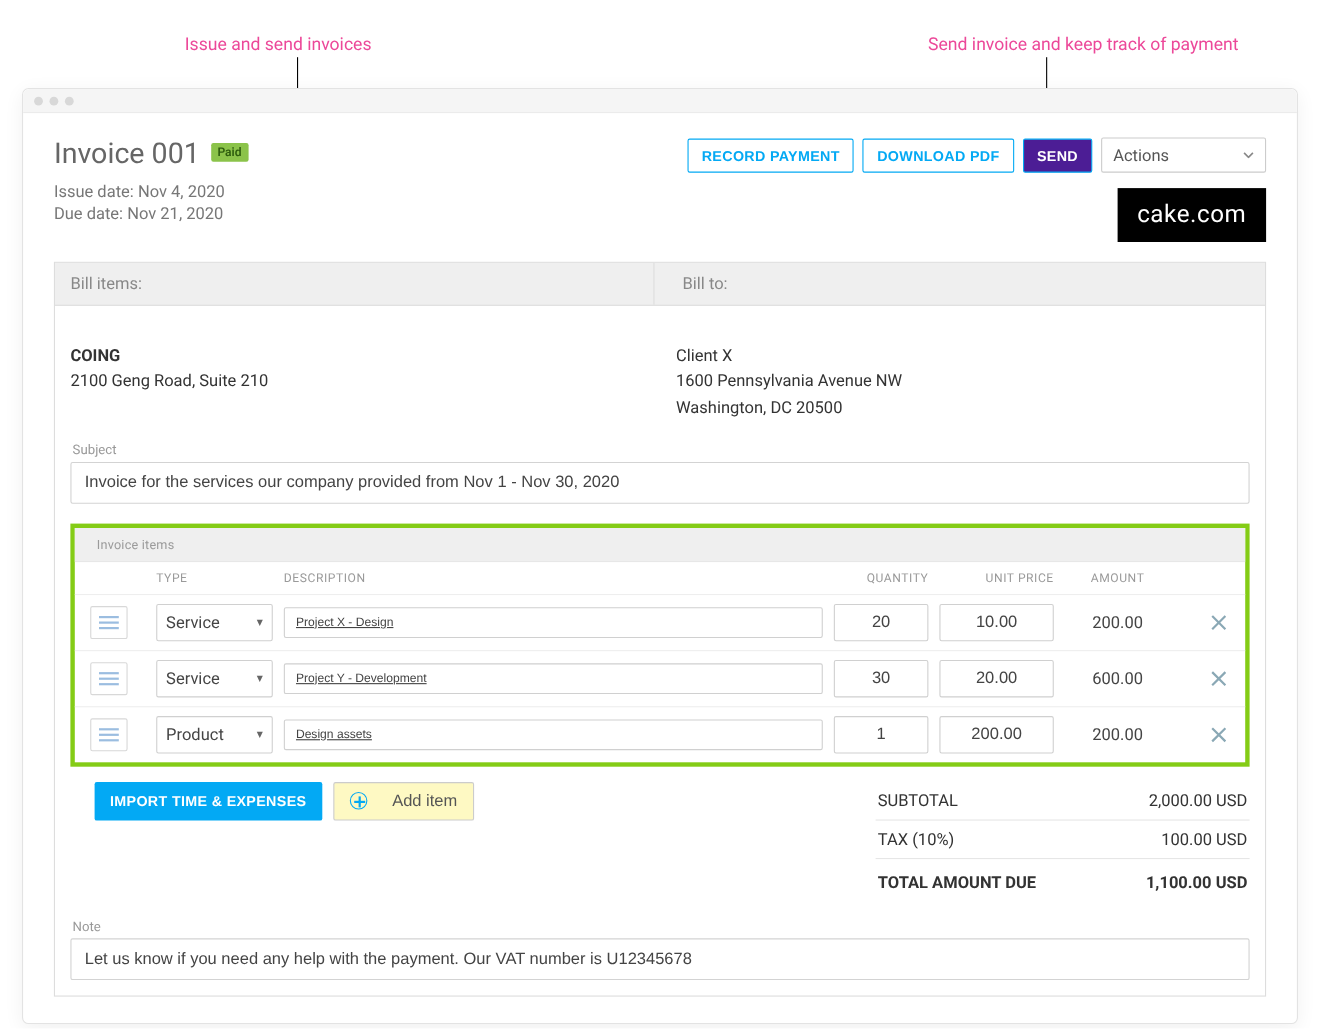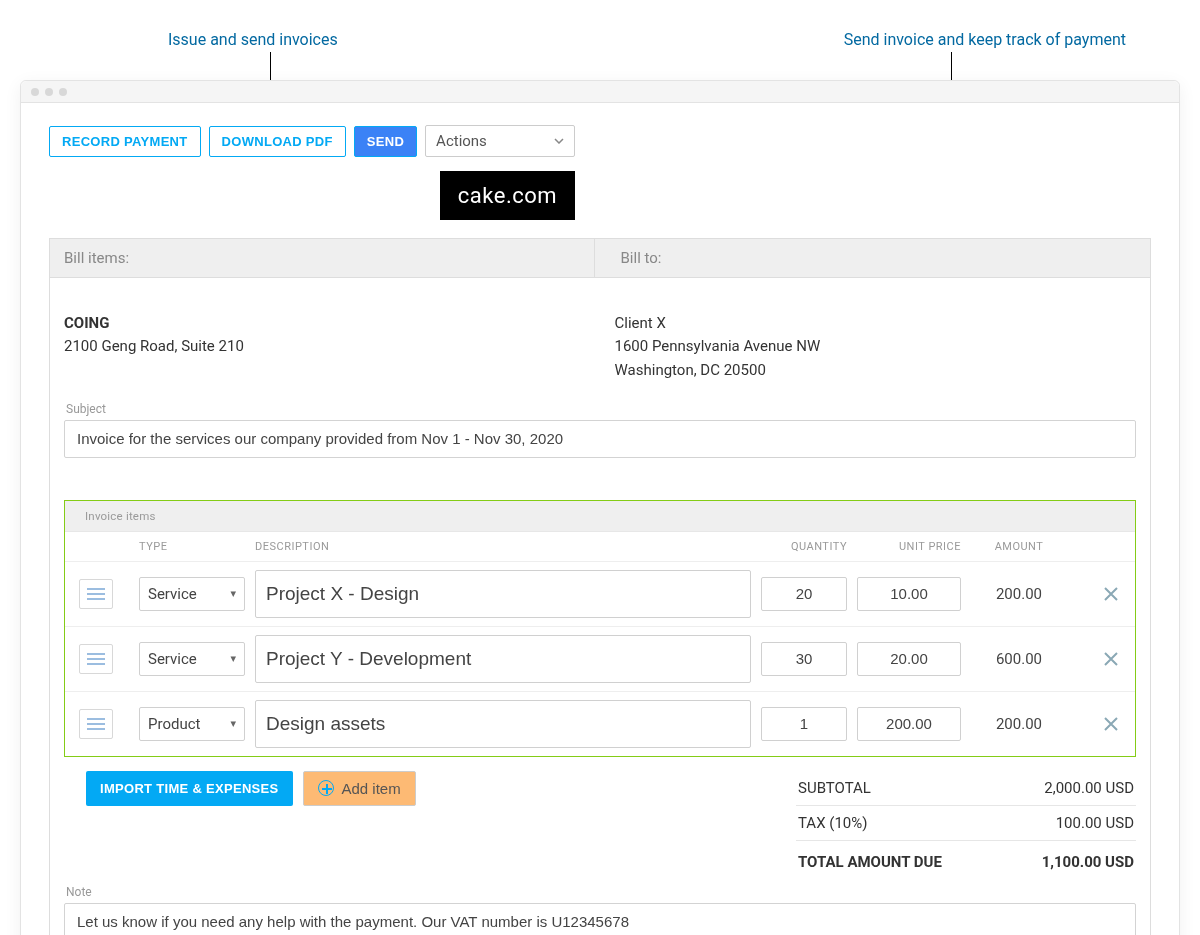--- a/index.html
+++ b/index.html
@@ -1,80 +1,80 @@
 <!DOCTYPE html>
 <html><head>
 <meta charset="utf-8">
 <style>
   * { box-sizing: border-box; }
   html, body { margin:0; padding:0; font-family: -apple-system, BlinkMacSystemFont, "Segoe UI", Roboto, Helvetica, Arial, sans-serif; color:#333; }
   body { background:#fff; width:1200px; height:935px; position:relative; }
 
   
-  .callout { position:absolute; font-size:16px; color:#0369a1; }
+  .callout { position:absolute; font-size:16px; color:#ec4899; }
   .callout-line-v { position:absolute; width:1px; background:#000; }
   .callout-dot { position:absolute; width:6px; height:6px; background:#000; border-radius:50%; }
 
   
   .browser { position:absolute; left:20px; top:80px; width:1160px; border:1px solid #e3e3e3; border-radius:6px; background:#fff; box-shadow:0 4px 18px rgba(0,0,0,0.06); }
   .title-bar { height:22px; background:#f5f5f5; border-bottom:1px solid #e3e3e3; border-radius:6px 6px 0 0; display:flex; align-items:center; padding-left:10px; gap:6px; }
   .traffic { width:8px; height:8px; border-radius:50%; background:#d8d8d8; }
 
   .page { padding:22px 28px 24px 28px; }
 
   
   .hdr-row { display:flex; align-items:flex-start; justify-content:space-between; }
   .hdr-left .title { font-size:26px; color:#666; font-weight:400; display:inline-block; }
   .paid-badge { display:inline-block; background:#8bc34a; color:#2e5d0e; font-size:11px; font-weight:600; padding:2px 6px; border-radius:2px; vertical-align:6px; margin-left:6px; }
   .meta-line { color:#777; font-size:15px; margin-top:10px; }
   .hdr-right { text-align:right; }
   .btn-row { display:flex; gap:8px; align-items:center; }
   .btn { font-size:13px; font-weight:600; padding:7px 12px; border-radius:2px; border:1.5px solid #03a9f4; color:#03a9f4; background:#fff; cursor:pointer; letter-spacing:.3px; }
-  .btn.primary { background:#3b82f6; color:#fff; }
+  .btn.primary { background:#4c1d95; color:#fff; }
   .actions-select { width:150px; height:32px; border:1px solid #ccc; border-radius:2px; background:#fff; display:flex; align-items:center; justify-content:space-between; padding:0 10px; font-size:15px; color:#555; cursor:pointer; }
   .chev { width:10px; height:6px; }
   .logo-box { background:#000; color:#fff; font-weight:400; font-size:22px; letter-spacing:.5px; padding:12px 18px; margin-top:14px; display:inline-flex; align-items:center; }
 
   
   .bill-wrap { margin-top:18px; border:1px solid #ddd; }
   .bill-head { display:flex; background:#efefef; border-bottom:1px solid #ddd; }
   .bill-head > div { flex:1; padding:10px 14px; color:#888; font-size:15px; }
   .bill-head > div + div { border-left:1px solid #ddd;padding-left:26px; }
   .bill-body { display:flex; }
   .bill-body > div { flex:1; padding:14px 14px 16px; font-size:15px; line-height:1.55; }
   .bill-body > div + div { border-left:1px solid transparent; }
   .org-name { font-weight:700;margin-top:20px; }
 
   .field-label { color:#999; font-size:12px; margin:4px 0 4px 2px; }
   .text-input { width:100%; height:38px; border:1px solid #d3d3d3; border-radius:2px; padding:0 12px; font-size:15px; color:#444; background:#fff; outline:none; }
 
   
-  .items-box { margin-top:28px; border:1px solid #84cc16; }
+  .items-box { margin-top:4px; border:4px solid #84cc16; }
   .items-title { background:#efefef; color:#9a9a9a; font-size:11.5px; padding:8px 20px; letter-spacing:.2px; }
   .items-header, .items-row { display:grid; grid-template-columns:54px 106px 1fr 86px 104px 96px 48px; align-items:center; gap:10px; padding:8px 10px; }
   .items-header { color:#9a9a9a; font-size:11px; letter-spacing:.5px; border-top:1px solid #e7e7e7; }
   .items-header .th { text-transform:uppercase; }
   .items-header .th.right, .items-row .right { text-align:right; }
   .items-header .th.center { text-align:center; }
   .items-row { border-top:1px solid #eee; }
   .drag-handle { width:34px; height:30px; border:1px solid #d8d8d8; border-radius:2px; display:flex; flex-direction:column; justify-content:center; align-items:center; gap:3px; margin-left:4px; cursor:grab; }
   .drag-handle span { width:18px; height:2px; background:#9bbde0; }
   .type-select { height:34px; border:1px solid #d0d0d0; border-radius:2px; display:flex; align-items:center; justify-content:space-between; padding:0 8px; font-size:15px; color:#444; cursor:pointer; background:#fff; }
   .type-select .chev-s { font-size:11px; color:#666; }
-  .desc-input { height:48px; border:1px solid #d0d0d0; border-radius:2px; padding:0 10px; font-size:19px; color:#444; width:100%; background:#fff; outline:none; }
+  .desc-input { height:28px; border:1px solid #d0d0d0; border-radius:2px; padding:0 10px; font-size:11px; color:#444; width:100%; background:#fff; outline:none;text-decoration:underline; }
   .num-input { height:34px; border:1px solid #d0d0d0; border-radius:2px; text-align:center; font-size:15px; color:#444; width:100%; background:#fff; outline:none; }
   .amount { font-size:15px; color:#444; text-align:center; }
   .x-btn { width:28px; height:28px; display:flex; align-items:center; justify-content:center; cursor:pointer; margin-left:auto; }
   .x-btn svg { width:16px; height:16px; stroke:#8aa8b5; stroke-width:2; }
 
   
   .below-row { display:flex; justify-content:space-between; align-items:flex-start; margin-top:14px; }
   .left-actions { display:flex; gap:10px;padding-left:22px; }
   .btn-solid-blue { background:#03a9f4; color:#fff; border:none; font-size:13px; font-weight:600; padding:10px 14px; border-radius:2px; cursor:pointer; letter-spacing:.3px; }
-  .btn-outline { background:#fdba74; border:1px solid #ccc; color:#555; font-size:15px; padding:8px 14px; border-radius:2px; cursor:pointer; display:flex; align-items:center; gap:8px; }
+  .btn-outline { background:#fef9c3; border:1px solid #ccc; color:#555; font-size:15px; padding:8px 14px; border-radius:2px; cursor:pointer; display:flex; align-items:center; gap:23px; }
   .plus-circ { width:16px; height:16px; border:1.5px solid #03a9f4; border-radius:50%; position:relative; }
   .plus-circ::before, .plus-circ::after { content:""; position:absolute; background:#03a9f4; }
   .plus-circ::before { left:7px; top:3px; width:2px; height:10px; }
   .plus-circ::after { top:7px; left:3px; height:2px; width:10px; }
 
   .totals { width:340px; font-size:15px; color:#333; }
   .totals .trow { display:flex; justify-content:space-between; padding:8px 2px; border-bottom:1px solid #e6e6e6; }
   .totals .trow.total { font-weight:700; border-bottom:none; padding-top:12px; }
 
 </style>
@@ -98,20 +98,32 @@
 <div class="browser">
   <div class="title-bar">
     <div class="traffic"></div>
     <div class="traffic"></div>
     <div class="traffic"></div>
   </div>
 
   <div class="page">
 
     <div class="hdr-row">
+      <div class="hdr-left">
+        <span class="title">Invoice 001</span>
+        <span class="paid-badge">Paid</span>
+        <div class="meta-line">
+          <span>Issue date:</span>
+          <span>Nov 4, 2020</span>
+        </div>
+        <div class="meta-line" style="margin-top:2px;">
+          <span>Due date:</span>
+          <span>Nov 21, 2020</span>
+        </div>
+      </div>
       <div class="hdr-right">
         <div class="btn-row">
           <button class="btn">RECORD PAYMENT</button>
           <button class="btn">DOWNLOAD PDF</button>
           <button class="btn primary">SEND</button>
           <div class="actions-select">
             <span>Actions</span>
             <svg class="chev" viewBox="0 0 10 6">
                 <path d="M1 1 L5 5 L9 1" fill="none" stroke="#888" stroke-width="1.5"></path>
               </svg>
@@ -240,19 +252,19 @@
               <span>TAX  (10%)</span>
               <span>100.00 USD</span>
             </div>
             <div class="trow total">
               <span>TOTAL AMOUNT DUE</span>
               <span>1,100.00 USD</span>
             </div>
           </div>
         </div>
 
-        <div class="field-label" style="margin-top:6px;">Note</div>
+        <div class="field-label" style="margin-top:16px;">Note</div>
         <input class="text-input" value="Let us know if you need any help with the payment. Our VAT number is U12345678" style="">
       </div>
 
     </div>
   </div>
 </div>
 
 </body></html>

